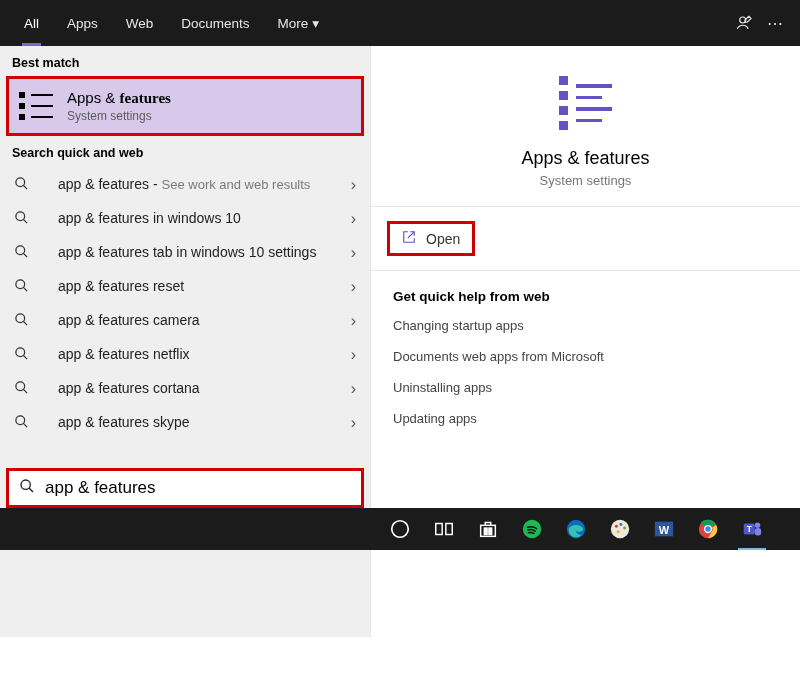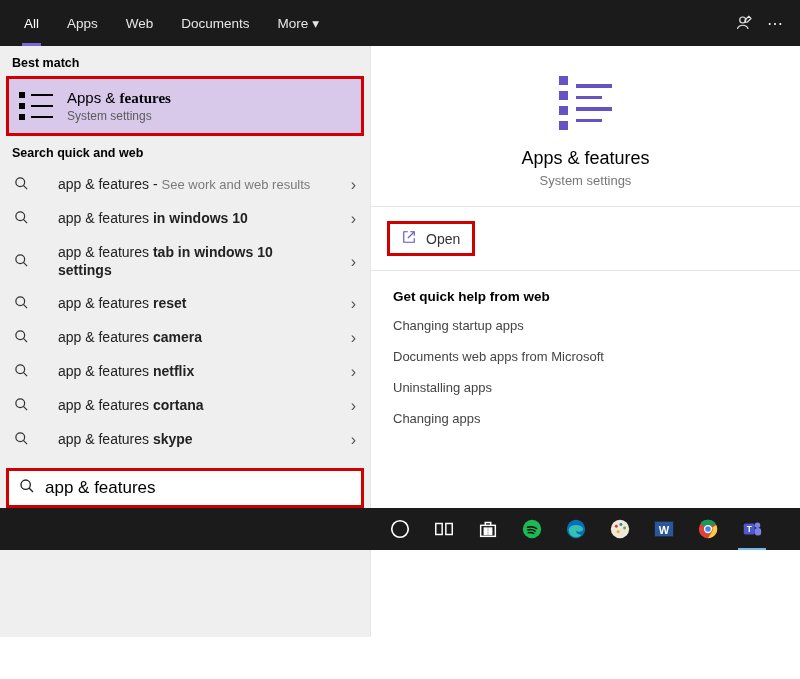--- a/index.html
+++ b/index.html
@@ -29,21 +29,21 @@
   .bm-line { height: 2px; background: #000; flex: 1; }
   .bm-text .title { font-size: 15px; color: #000; }
   .bm-text .title b { font-weight: 600; font-family: Liberation Serif, serif; }
   .bm-text .sub { font-size: 12px; color: #5b5b5b; margin-top: 2px; }
 
   
   .suggestions { padding: 2px 0; }
   .srow { display: flex; align-items: center; padding: 8px 14px; gap: 28px; font-size: 14px; color: #222; }
   .srow .sicon { width: 16px; color: #333; }
   .srow .stxt { flex: 1; line-height: 1.25; }
-  .srow .stxt .bold { font-weight: 700; }
+  .srow .stxt .bold { font-weight: 400; }
   .srow .stxt .hint { color: #7a7a7a; font-size: 13px; }
   .srow .chev { color: #555; font-size: 16px; }
 
   
   .right-header { display: flex; flex-direction: column; align-items: center; padding: 20px 0 18px; border-bottom: 1px solid #e5e5e5; }
   .apps-icon { margin: 10px 0 18px; display: flex; gap: 8px; }
   .apps-icon-col1 { display: flex; flex-direction: column; gap: 6px; }
   .apps-icon-col1 .sq { width: 9px; height: 9px; background: #6652c5; }
   .apps-icon-col2 { display: flex; flex-direction: column; gap: 8px; justify-content: center; }
   .apps-icon-col2 .ln { width: 36px; height: 3.5px; background: #6652c5; }
@@ -229,21 +229,21 @@
           <span>Open</span>
         </div>
       </div>
 
       <div class="quickhelp">
         <h4>Get quick help from web</h4>
         <div class="links">
             <span class="link">Changing startup apps</span>
             <span class="link">Documents web apps from Microsoft</span>
             <span class="link">Uninstalling apps</span>
-            <span class="link">Changing apps</span>
+            <span class="link">Updating apps</span>
           </div>
       </div>
     </div>
   </div>
 
   <div class="search-wrap">
     <span class="sicon">
       <svg width="16" height="16" viewBox="0 0 24 24" fill="none" stroke="#222" stroke-width="2">
           <circle cx="10" cy="10" r="7"></circle>
           <line x1="21" y1="21" x2="15" y2="15"></line>

